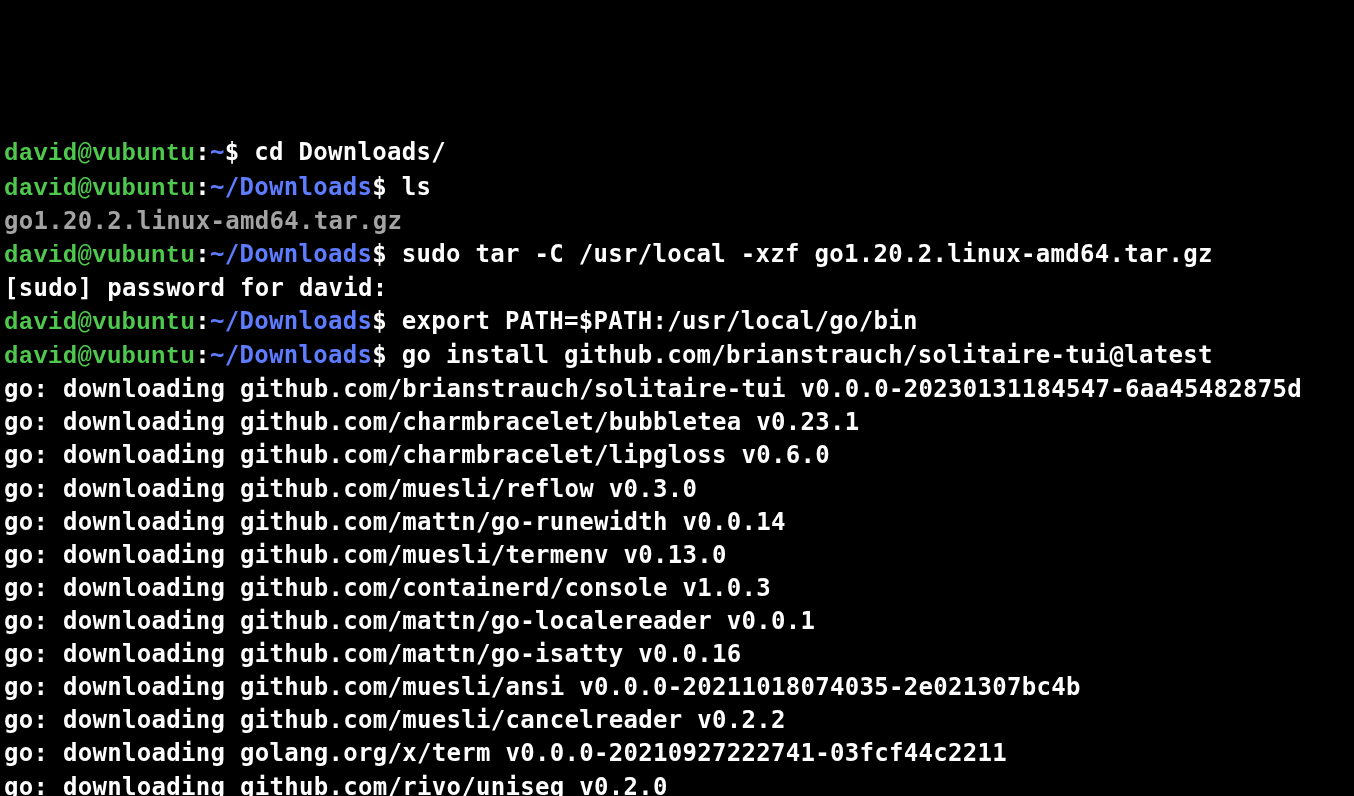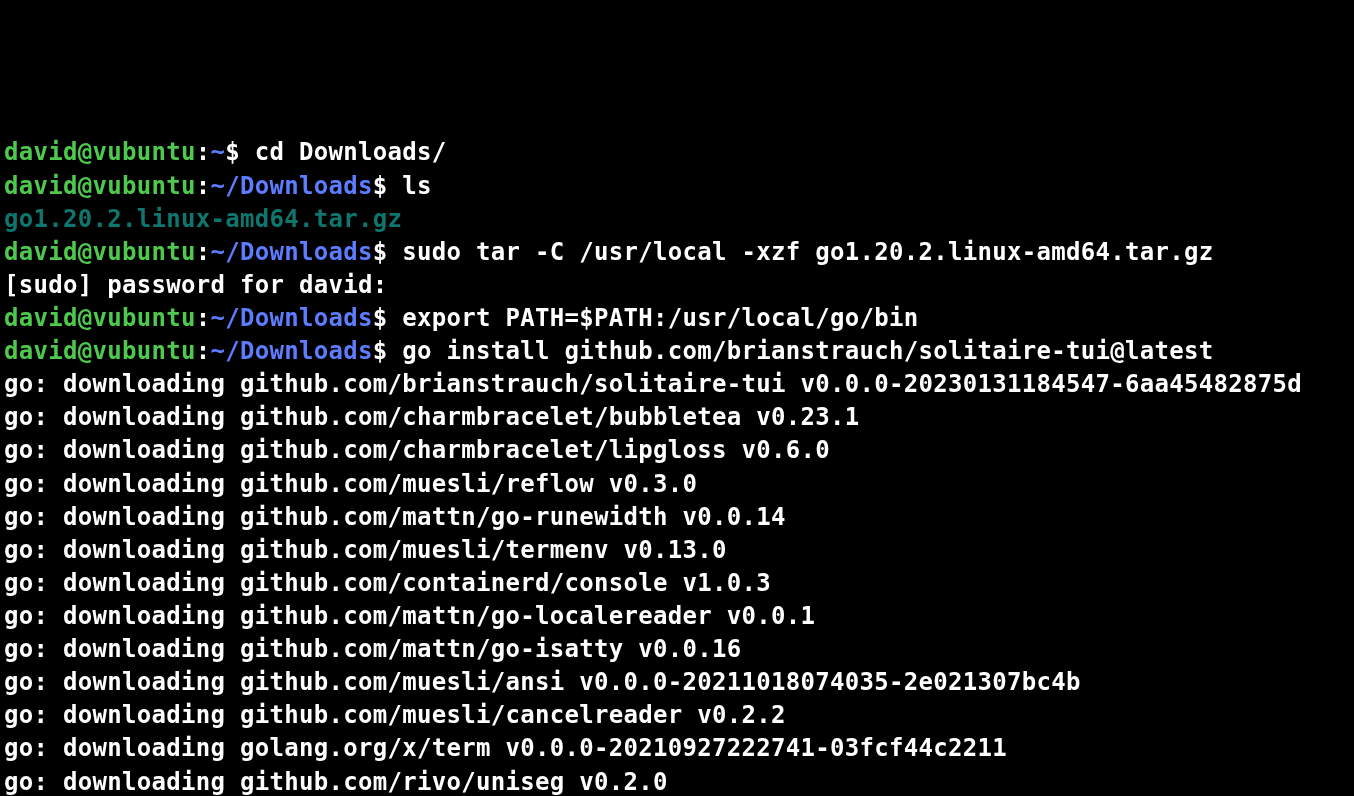--- a/index.html
+++ b/index.html
@@ -8,23 +8,23 @@
       background: #000000;
       color: #ffffff;
       font-family: 'DejaVu Sans Mono', 'Ubuntu Mono', 'Consolas', monospace;
       font-size: 24px;
       font-weight: bold;
       line-height: 1.38;
       white-space: pre-wrap;
       word-break: break-all;
       letter-spacing: 0.3px;
     }
-    .user { color: #4ec94e; }
+    .user { color: #4ec94e; font-family: Liberation Mono, monospace; }
     .path { color: #5d7cff; }
-    .file-red { color: #0f766e; }
+    .file-red { color: #a3a3a3; }
     .white { color: #ffffff; }
     .line { display: block; }
   </style>
 </head>
 <body>
 
 
 
 <div><span class="line"><span class="user">david@vubuntu</span><span class="white">:</span><span class="path">~</span><span class="white">$ </span><span class="white">cd Downloads/</span></span><span class="line"><span class="user">david@vubuntu</span><span class="white">:</span><span class="path">~/Downloads</span><span class="white">$ </span><span class="white">ls</span></span><span class="line file-red">go1.20.2.linux-amd64.tar.gz</span><span class="line"><span class="user">david@vubuntu</span><span class="white">:</span><span class="path">~/Downloads</span><span class="white">$ </span><span class="white">sudo tar -C /usr/local -xzf go1.20.2.linux-amd64.tar.gz</span></span><span class="line white">[sudo] password for david:</span><span class="line"><span class="user">david@vubuntu</span><span class="white">:</span><span class="path">~/Downloads</span><span class="white">$ </span><span class="white">export PATH=$PATH:/usr/local/go/bin</span></span><span class="line"><span class="user">david@vubuntu</span><span class="white">:</span><span class="path">~/Downloads</span><span class="white">$ </span><span class="white">go install github.com/brianstrauch/solitaire-tui@latest</span></span><span class="line white">go: downloading github.com/brianstrauch/solitaire-tui v0.0.0-20230131184547-6aa45482875d</span><span class="line white">go: downloading github.com/charmbracelet/bubbletea v0.23.1</span><span class="line white">go: downloading github.com/charmbracelet/lipgloss v0.6.0</span><span class="line white">go: downloading github.com/muesli/reflow v0.3.0</span><span class="line white">go: downloading github.com/mattn/go-runewidth v0.0.14</span><span class="line white">go: downloading github.com/muesli/termenv v0.13.0</span><span class="line white">go: downloading github.com/containerd/console v1.0.3</span><span class="line white">go: downloading github.com/mattn/go-localereader v0.0.1</span><span class="line white">go: downloading github.com/mattn/go-isatty v0.0.16</span><span class="line white">go: downloading github.com/muesli/ansi v0.0.0-20211018074035-2e021307bc4b</span><span class="line white">go: downloading github.com/muesli/cancelreader v0.2.2</span><span class="line white">go: downloading golang.org/x/term v0.0.0-20210927222741-03fcf44c2211</span><span class="line white">go: downloading github.com/rivo/uniseg v0.2.0</span></div>
 

